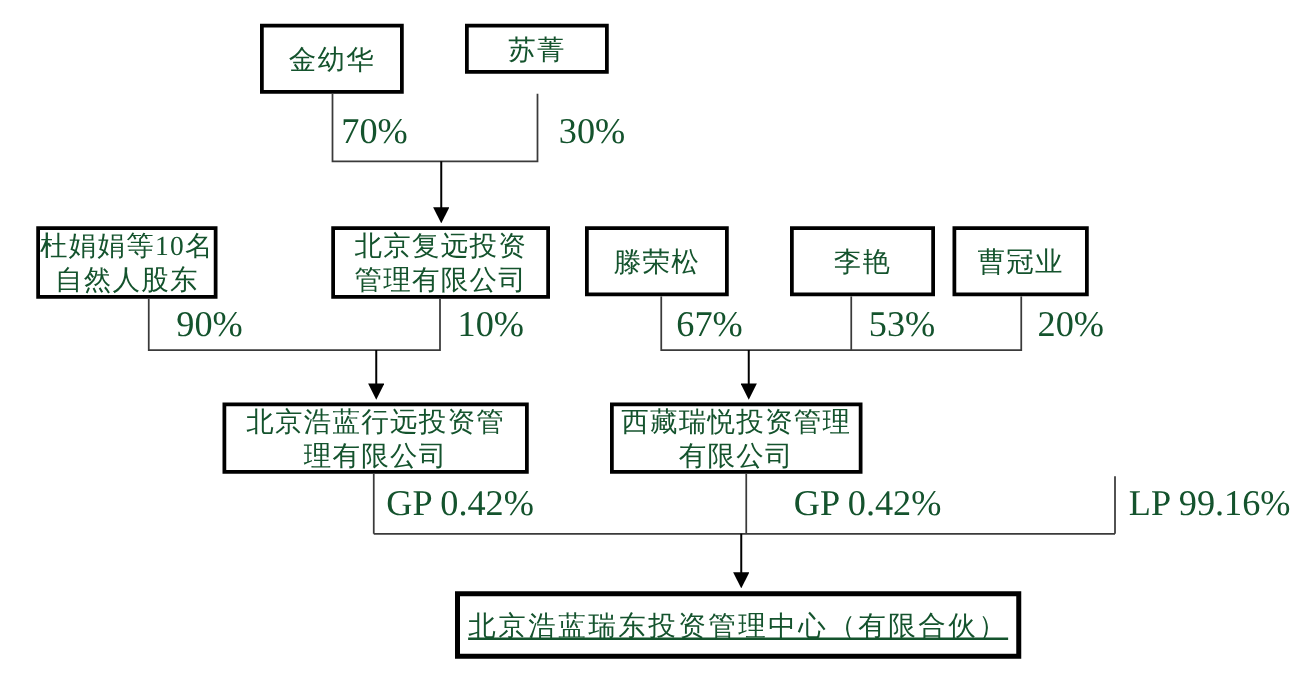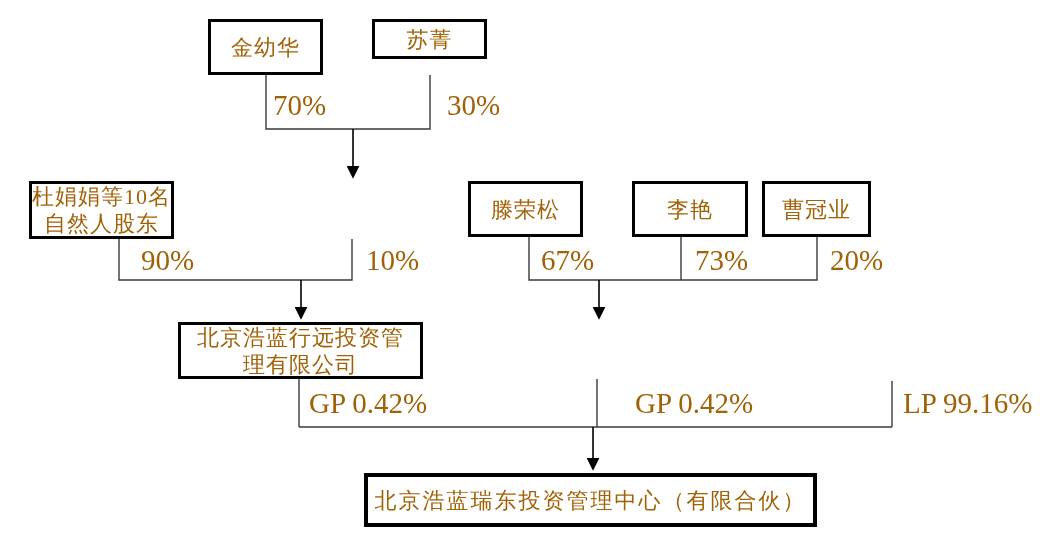--- a/index.html
+++ b/index.html
@@ -6,40 +6,41 @@
     margin: 0;
     padding: 0;
     background: #ffffff;
   }
   #stage {
     position: relative;
     width: 1046px;
     height: 548px;
     background: #ffffff;
     font-family: "Liberation Serif", "DejaVu Serif", serif;
-    color: #a16207;
+    color: #14532d;
     overflow: hidden;
   }
   .node {
     position: absolute;
     box-sizing: border-box;
     border: 3px solid #000000;
     background: #ffffff;
     display: flex;
     align-items: center;
     justify-content: center;
     text-align: center;
     font-size: 22px;
     line-height: 27px;
     white-space: pre-line;
     letter-spacing: 1px;
   }
   .node.bottom {
     border-width: 4px;
     letter-spacing: 2px;
+    text-decoration: underline;
   }
   .pct {
     position: absolute;
     font-size: 29px;
     line-height: 29px;
     white-space: pre;
     text-align: center;
   }
   svg.wires {
     position: absolute;
@@ -77,45 +78,49 @@
     <path d="M593,427 V459" fill="none" stroke="#000000" stroke-width="1.6" marker-end="url(#ah)"></path>
   </svg>
 
   <div class="node" style="left:208px; top:19px; width:115px; height:56px">金幼华</div>
 
   <div class="node" style="left:372px; top:19px; width:115px; height:40px">苏菁</div>
 
   <div class="node" style="left:29px; top:181px; width:145px; height:58px">杜娟娟等10名
 自然人股东</div>
 
+  <div class="node" style="left:265px; top:181px; width:175px; height:58px">北京复远投资
+管理有限公司</div>
 
   <div class="node" style="left:468px; top:181px; width:115px; height:56px">滕荣松</div>
 
   <div class="node" style="left:632px; top:181px; width:116px; height:56px">李艳</div>
 
   <div class="node" style="left:178px; top:322px; width:245px; height:57px">北京浩蓝行远投资管
 理有限公司</div>
 
   <div class="node" style="left:762px; top:181px; width:109px; height:56px">曹冠业</div>
 
+  <div class="node" style="left:488px; top:322px; width:202px; height:57px">西藏瑞悦投资管理
+有限公司</div>
 
 
   <div class="node bottom" style="left:364px; top:473px; width:453px; height:54px">北京浩蓝瑞东投资管理中心（有限合伙）</div>
 
   <div class="pct" style="left:273px; top:91px">70%</div>
 
   <div class="pct" style="left:447px; top:91px">30%</div>
 
   <div class="pct" style="left:141px; top:246px">90%</div>
 
   <div class="pct" style="left:366px; top:246px">10%</div>
 
   <div class="pct" style="left:541px; top:246px">67%</div>
 
-  <div class="pct" style="left:695px; top:246px">73%</div>
+  <div class="pct" style="left:695px; top:246px">53%</div>
 
   <div class="pct" style="left:830px; top:246px">20%</div>
 
   <div class="pct" style="left:309px; top:389px">GP 0.42%</div>
 
   <div class="pct" style="left:635px; top:389px">GP 0.42%</div>
 
   <div class="pct" style="left:903px; top:389px">LP 99.16%</div>
 
 </div>

